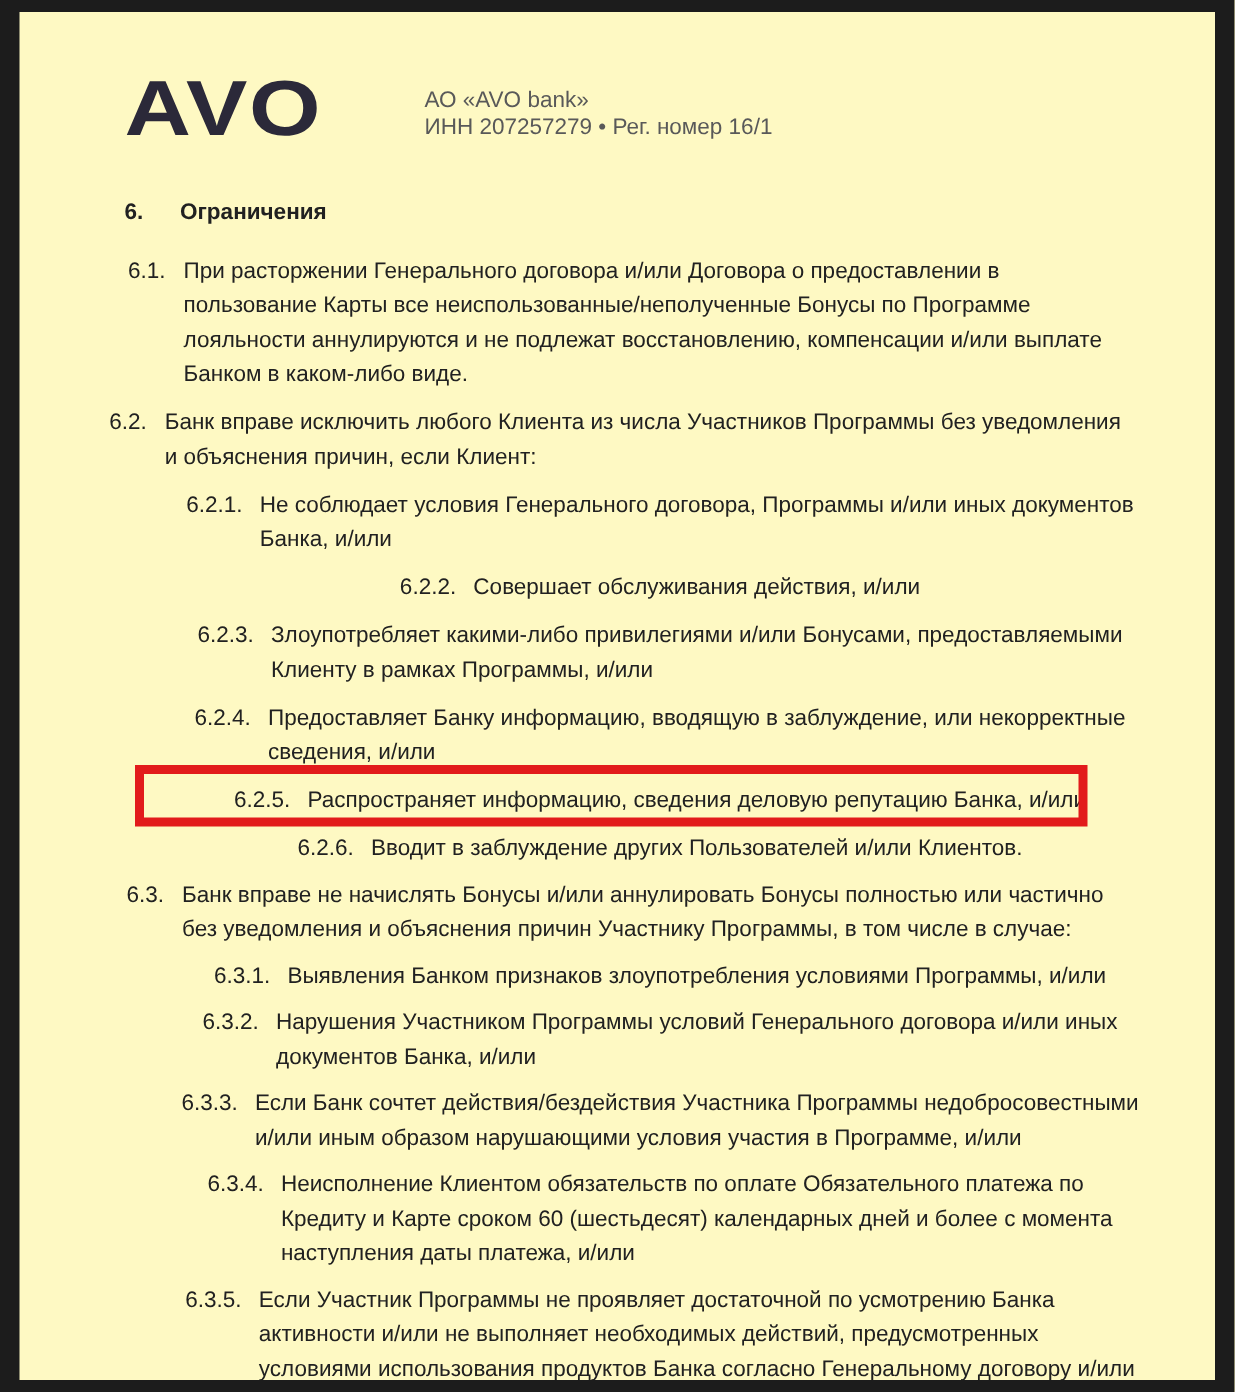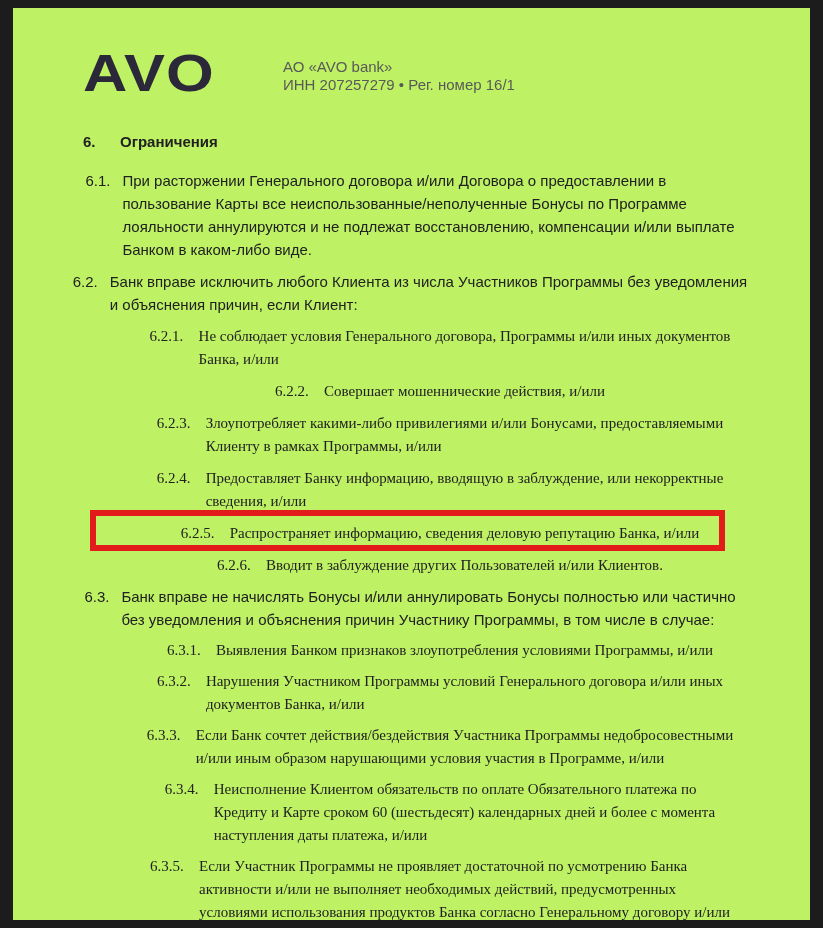--- a/index.html
+++ b/index.html
@@ -7,21 +7,21 @@
   body {
     background: #1c1c1c;
     font-family: "Liberation Sans", sans-serif;
     position: relative;
     overflow: hidden;
   }
   .page {
     position: absolute;
     left: 13px; top: 8px;
     width: 797px; height: 912px;
-    background: #bef264;
+    background: #fef9c3;
     overflow: hidden;
     padding: 0 73px 0 70px;
   }
   .header {
     margin-top: 40px;
     height: 55px;
     display: flex;
     align-items: flex-start;
   }
   .logo {
@@ -56,21 +56,21 @@
     font-size: 15px;
     line-height: 23px;
     color: #212121;
     margin-top: 9px;
     justify-content: center;
   }
   .item.first { margin-top: 16px; }
   .item.mt8 { margin-top: 8px; }
   .item .num { flex-shrink: 0; }
   .lvl1 .num { width: 37px; }
-  .lvl2 { margin-left: 60px; font-family: Liberation Serif, serif; }
+  .lvl2 { margin-left: 60px; }
   .lvl2 .num { width: 49px; }
   .item .txt { white-space: pre; }
   .hl-row { position: relative; }
   .hl-box {
     position: absolute;
     left: -53px;
     top: -12px;
     width: 635px;
     height: 41px;
     border: 6px solid #e21b1b;
@@ -110,21 +110,21 @@
   </div>
 
   <div class="item lvl2">
     <span class="num">6.2.1.</span>
     <span class="txt">Не соблюдает условия Генерального договора, Программы и/или иных документов
 Банка, и/или</span>
   </div>
 
   <div class="item lvl2">
     <span class="num">6.2.2.</span>
-    <span class="txt">Совершает мошеннические действия, и/или</span>
+    <span class="txt">Совершает обслуживания действия, и/или</span>
   </div>
 
   <div class="item lvl2">
     <span class="num">6.2.3.</span>
     <span class="txt">Злоупотребляет какими-либо привилегиями и/или Бонусами, предоставляемыми
 Клиенту в рамках Программы, и/или</span>
   </div>
 
   <div class="item lvl2">
     <span class="num">6.2.4.</span>

